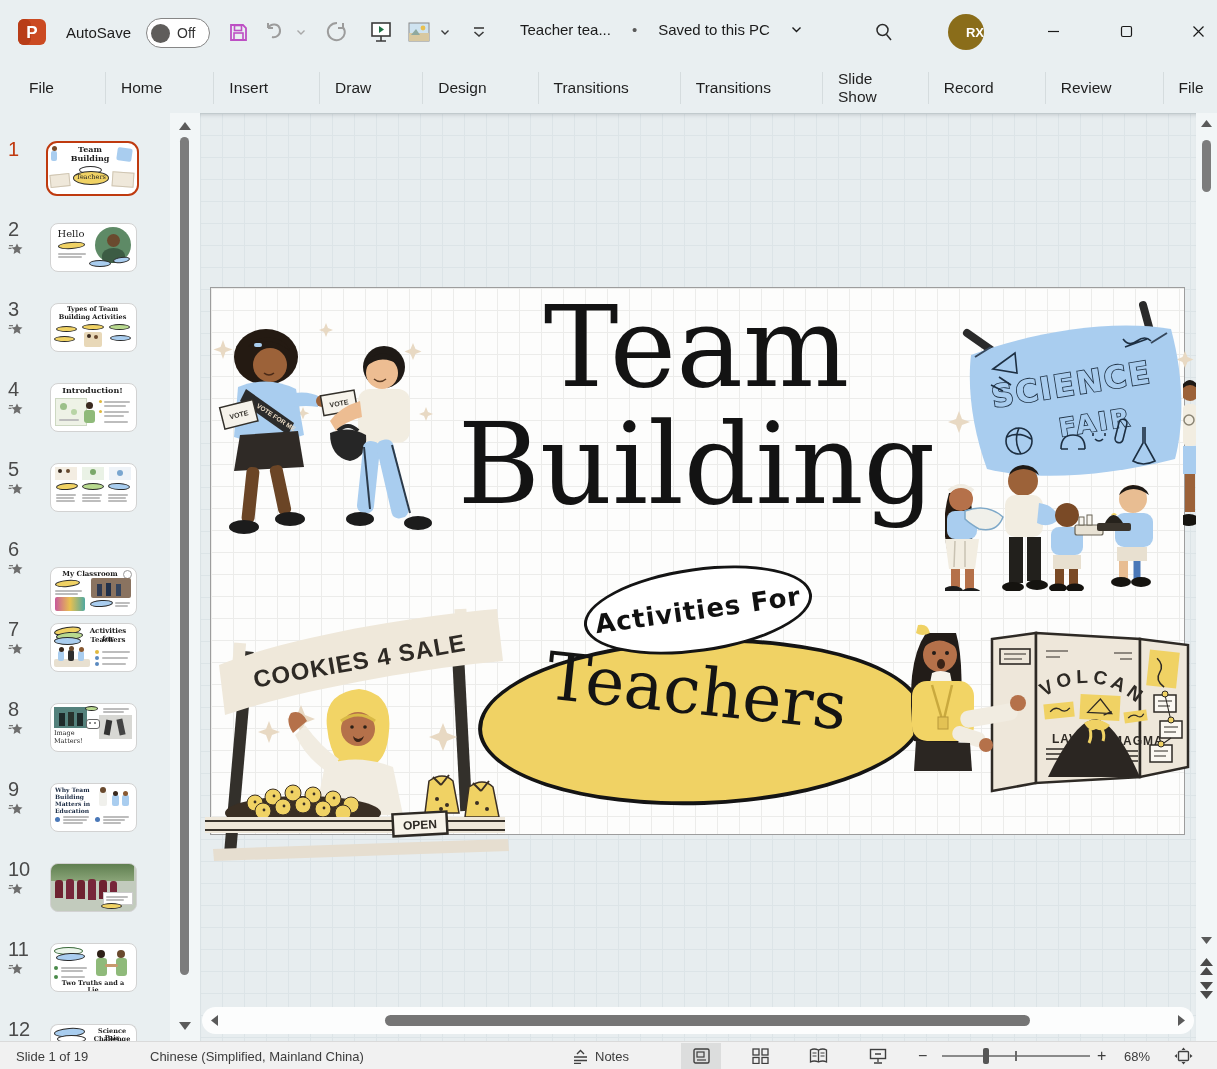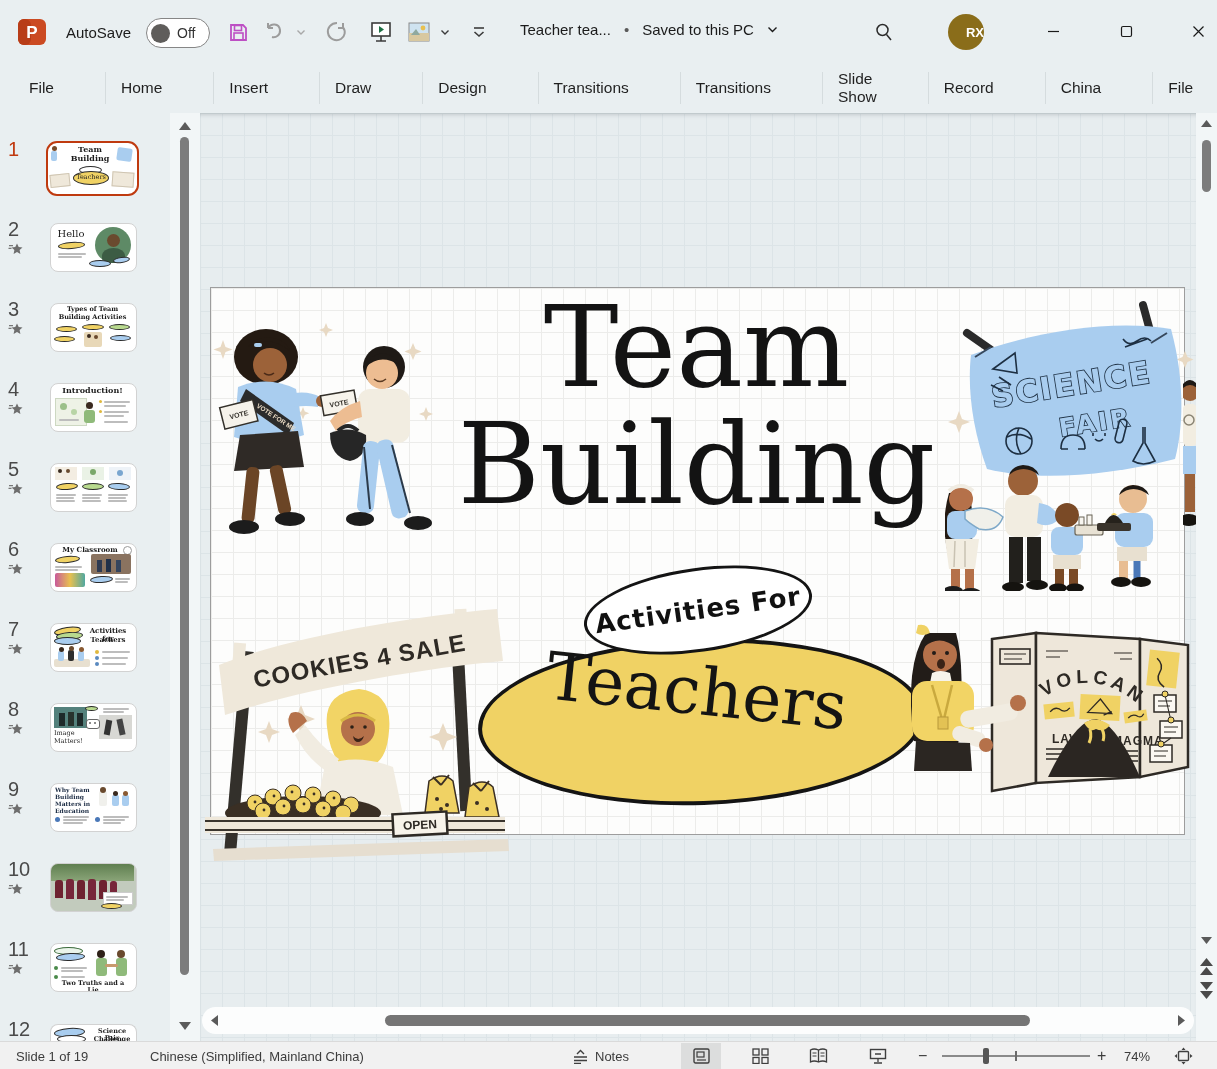--- a/index.html
+++ b/index.html
@@ -8,21 +8,21 @@
        font-family:"Liberation Sans","DejaVu Sans",sans-serif;color:#262626;}
   .abs{position:absolute;}
   
   #titlebar{position:absolute;left:0;top:0;width:1217px;height:62px;background:#e9eff1;}
   .tb-txt{font-size:15px;color:#1b1b1b;}
   #autosave-toggle{position:absolute;left:146px;top:18px;width:62px;height:28px;border:1.5px solid #868686;
        border-radius:15px;background:#fff;display:flex;align-items:center;}
   #autosave-knob{width:19px;height:19px;border-radius:50%;background:#5f5d5b;margin-left:4px;}
   #autosave-state{margin-left:7px;font-size:14px;color:#333;}
   .qat{position:absolute;top:19px;width:24px;height:26px;display:flex;align-items:center;justify-content:center;}
-  #doc-title-group{position:absolute;left:520px;top:21px;display:flex;align-items:center;gap:13px;}
+  #doc-title-group{position:absolute;left:520px;top:21px;display:flex;align-items:center;gap:21px;}
   #avatar{position:absolute;left:948px;top:14px;width:36px;height:36px;border-radius:50%;
        display:flex;align-items:center;justify-content:flex-end;color:#fff;font-size:13px;font-weight:bold;}
   .winbtn{position:absolute;top:16px;width:40px;height:30px;display:flex;align-items:center;justify-content:center;}
   
   #ribbon{position:absolute;left:0;top:62px;width:1217px;height:51px;background:#e9eff1;}
   #ribbon-tabs{display:flex;align-items:center;height:100%;padding-left:14px;}
   .rtab{padding:0 15px;font-size:15.5px;color:#1f1f1f;height:32px;display:flex;align-items:center;cursor:default;}
   .rtab + .rtab{border-left:1px solid #d5dcde;margin-left:36px;}
   .ribbon-btn{position:absolute;top:74px;width:36px;height:33px;border:1px solid #c6c6c6;border-radius:8px;
        background:#fdfdfd;display:flex;align-items:center;justify-content:center;}
@@ -170,21 +170,21 @@
     <div id="ribbon-tabs">
       <div class="rtab">File</div>
       <div class="rtab">Home</div>
       <div class="rtab">Insert</div>
       <div class="rtab">Draw</div>
       <div class="rtab">Design</div>
       <div class="rtab">Transitions</div>
       <div class="rtab">Transitions</div>
       <div class="rtab">Slide Show</div>
       <div class="rtab">Record</div>
-      <div class="rtab">China</div>
+      <div class="rtab">Review</div>
       <div class="rtab">File</div>
       <div class="rtab">Help</div>
       <div class="rtab">Acrobat</div>
     </div>
     <div class="ribbon-btn" style="left:1059px">
       <svg width="20" height="20" viewBox="0 0 20 20">
         <circle cx="10" cy="10" r="8" fill="none" stroke="#2b2b2b" stroke-width="1.7"></circle>
         <circle cx="10" cy="10" r="3.6" fill="#2b2b2b"></circle>
       </svg>
     </div>
@@ -308,21 +308,21 @@
       <div class="ln" style="left:57px;top:30px;width:20px"></div>
         <div class="ln" style="left:57px;top:33px;width:18px"></div>
         <div class="ln" style="left:57px;top:36px;width:19px"></div>
     </div>
 
     <div class="slide-num" style="top:425px">6</div>
     <svg class="star" style="top:450px" width="15" height="14" viewBox="0 0 15 14">
         <path d="M1 2.6h4M0.5 5.4h3" stroke="#777" stroke-width="1.1"></path>
         <path d="M9 0.5l1.7 3.6 3.8.4-2.9 2.6.8 3.9-3.4-2-3.4 2 .8-3.9L3.5 4.5l3.8-.4z" fill="#6e6e6e"></path>
       </svg>
-    <div class="thumb" style="top:430px">
+    <div class="thumb" style="top:454px">
       <div class="mt" style="left:10px;top:2px;width:58px;font-size:7px;font-weight:bold">My Classroom</div>
       <div class="m" style="left:72px;top:2px;width:7px;height:7px;border:1px solid #9a9a9a;border-radius:50%"></div>
       <div class="ov cy" style="left:4px;top:12px;width:25px;height:7px;transform:rotate(-5deg)"></div>
       <div class="ln" style="left:4px;top:22px;width:27px"></div>
         <div class="ln" style="left:4px;top:25px;width:23px"></div>
       <div class="m" style="left:40px;top:10px;width:40px;height:20px;background:#8a7360;border-radius:2px">
         <div class="m" style="left:6px;top:6px;width:5px;height:12px;background:#2e3a52"></div>
         <div class="m" style="left:15px;top:5px;width:5px;height:13px;background:#20304a"></div>
         <div class="m" style="left:25px;top:6px;width:5px;height:12px;background:#35455e"></div>
       </div>
@@ -844,21 +844,21 @@
     <div class="sb-item" style="left:918px;font-size:16px">
       <span>−</span>
     </div>
     <div id="zoom-track"></div>
     <div id="zoom-tick"></div>
     <div id="zoom-thumb"></div>
     <div class="sb-item" style="left:1097px;font-size:16px">
       <span>+</span>
     </div>
     <div class="sb-item" style="left:1124px">
-      <span>74%</span>
+      <span>68%</span>
     </div>
     <div class="sb-item" style="left:1174px">
       <svg width="19" height="18" viewBox="0 0 19 18">
         <rect x="4.5" y="4.5" width="10" height="9" rx="1" fill="none" stroke="#3f3f3f" stroke-width="1.4"></rect>
         <path d="M9.5 0.5 L11.5 3 L7.5 3 Z M9.5 17.5 L11.5 15 L7.5 15 Z M0.5 9 L3 7 L3 11 Z M18.5 9 L16 7 L16 11 Z" fill="#3f3f3f"></path>
       </svg>
     </div>
   </div>
 
 </div>

